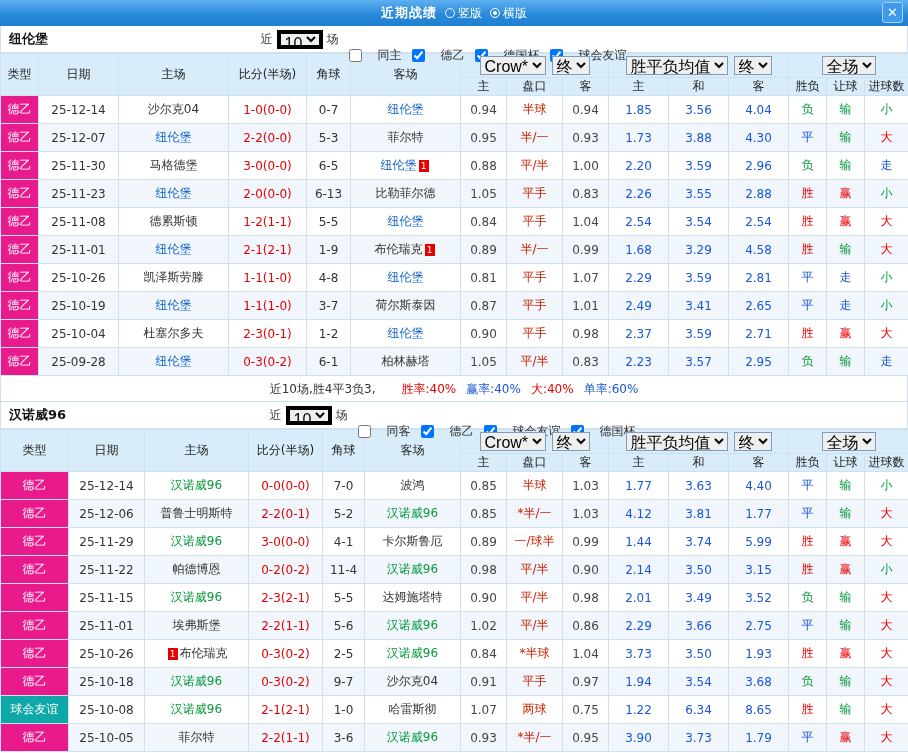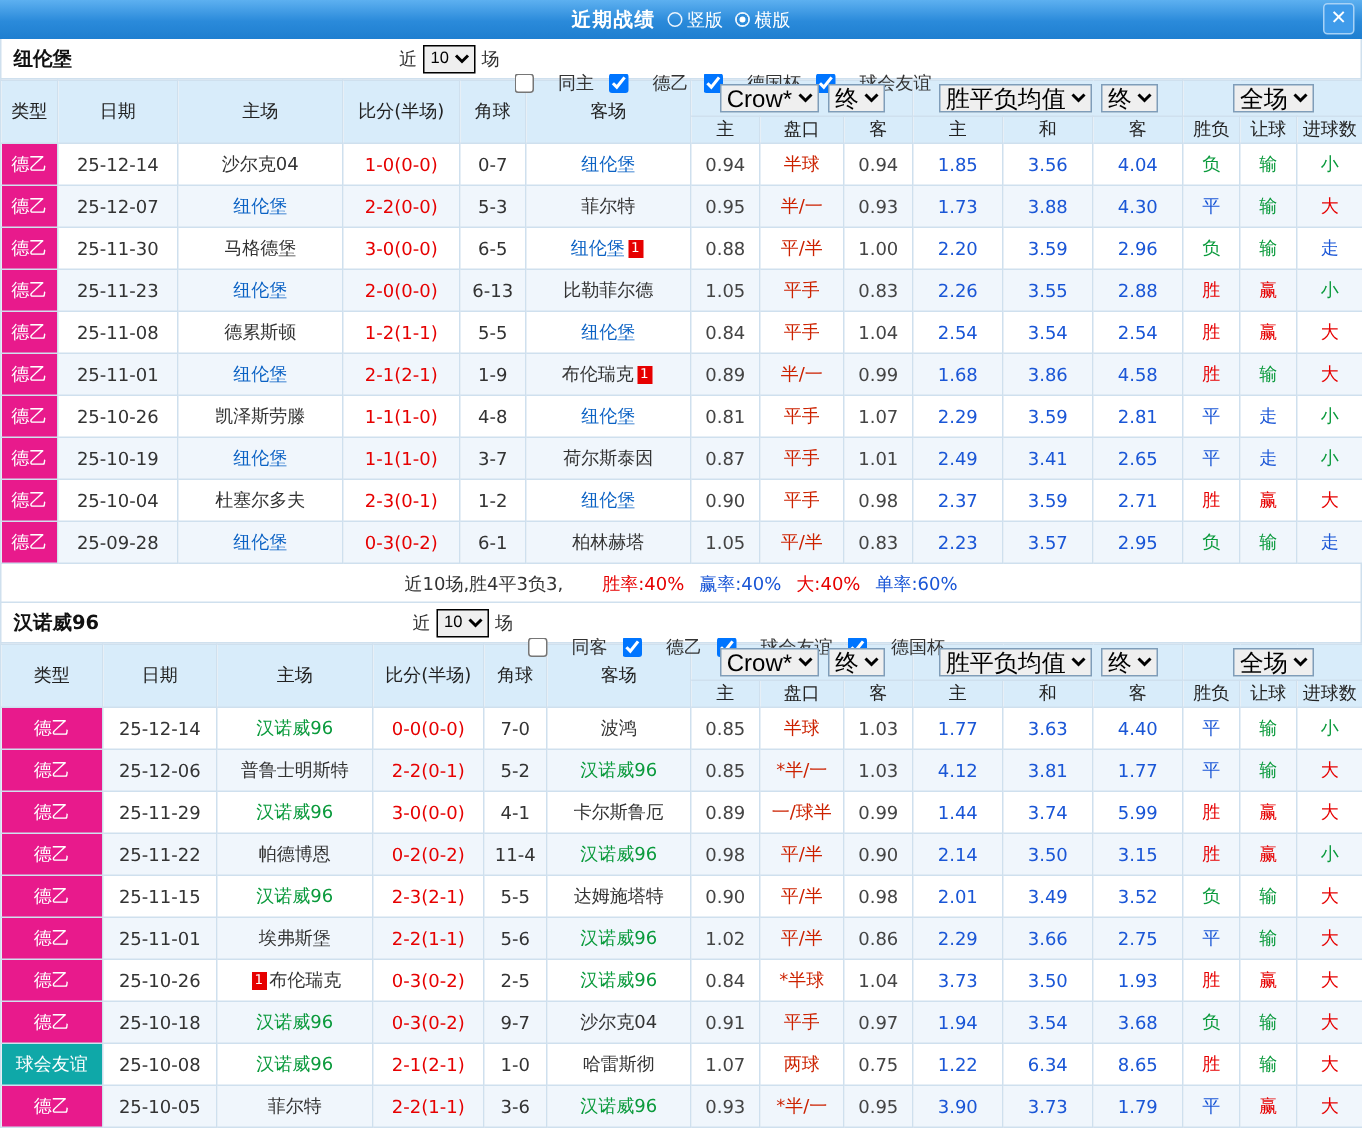--- a/index.html
+++ b/index.html
@@ -30,21 +30,21 @@
     cursor:pointer; font-size:13px;
   }
 
   
   .section-bar {
     height:27px; display:flex; align-items:center;
     border:1px solid #cfe0ee; border-top:none; background:#fff; padding:0 8px;
   }
   .team-name { font-weight:bold; font-size:13px; color:#111; }
   .filters { display:flex; align-items:center; gap:4px; margin:0 auto; padding-right:60px; }
-  .filters select { height:19px; font-size:11px; border:1px solid #000000; }
+  .filters select { height:19px; font-size:16px; border:4px solid #000000; }
   .cb { display:inline-flex; align-items:center; gap:16px; cursor:pointer;margin-top:33px; }
   .cb input { width:13px; height:13px; margin:0 0 0 6px; }
 
   
   table.data-table { width:908px; border-collapse:collapse; table-layout:fixed; }
   .data-table th, .data-table td {
     border:1px solid #cfe0ee; text-align:center; padding:0;
     overflow:hidden; white-space:nowrap;
   }
   thead th { background:#d8ecfa; font-weight:normal; font-size:12px; color:#222; }
@@ -277,21 +277,21 @@
     <td class="type-cell" style="background: rgb(232, 26, 140);">德乙</td>
     <td class="date-cell">25-11-01</td>
     <td class="team-cell"><span class="team hl-blue">纽伦堡</span></td>
     <td class="score-cell">2-1(2-1)</td>
     <td class="corner-cell">1-9</td>
     <td class="team-cell"><span class="team">布伦瑞克</span><span class="badge">1</span></td>
     <td class="odds-cell">0.89</td>
     <td class="handicap-cell">半/一</td>
     <td class="odds-cell">0.99</td>
     <td class="avg-cell">1.68</td>
-    <td class="avg-cell">3.86</td>
+    <td class="avg-cell">3.29</td>
     <td class="avg-cell">4.58</td>
     <td class="res-cell c-red">胜</td>
     <td class="res-cell c-green">输</td>
     <td class="res-cell c-red">大</td>
   </tr>
       <tr>
     <td class="type-cell" style="background: rgb(232, 26, 140);">德乙</td>
     <td class="date-cell">25-10-26</td>
     <td class="team-cell"><span class="team">凯泽斯劳滕</span></td>
     <td class="score-cell">1-1(1-0)</td>

